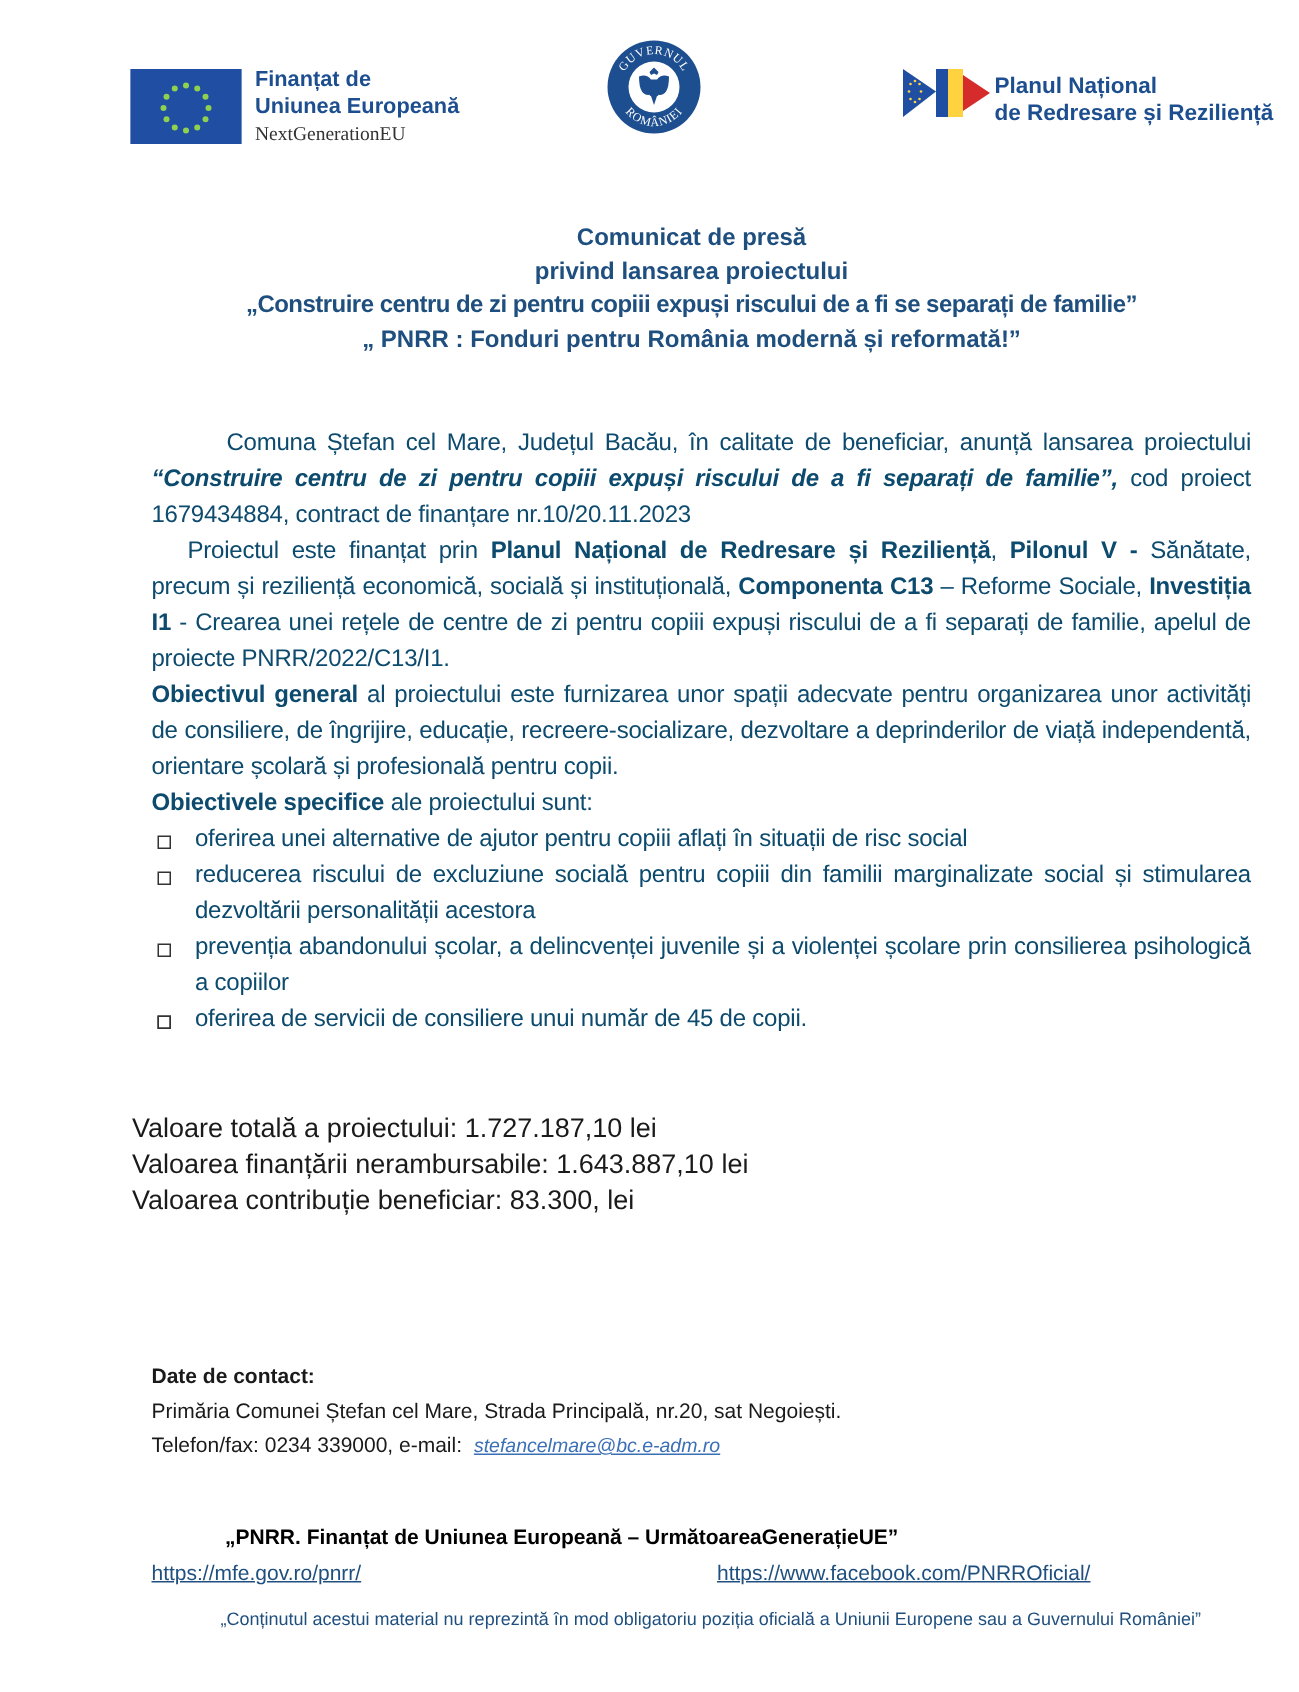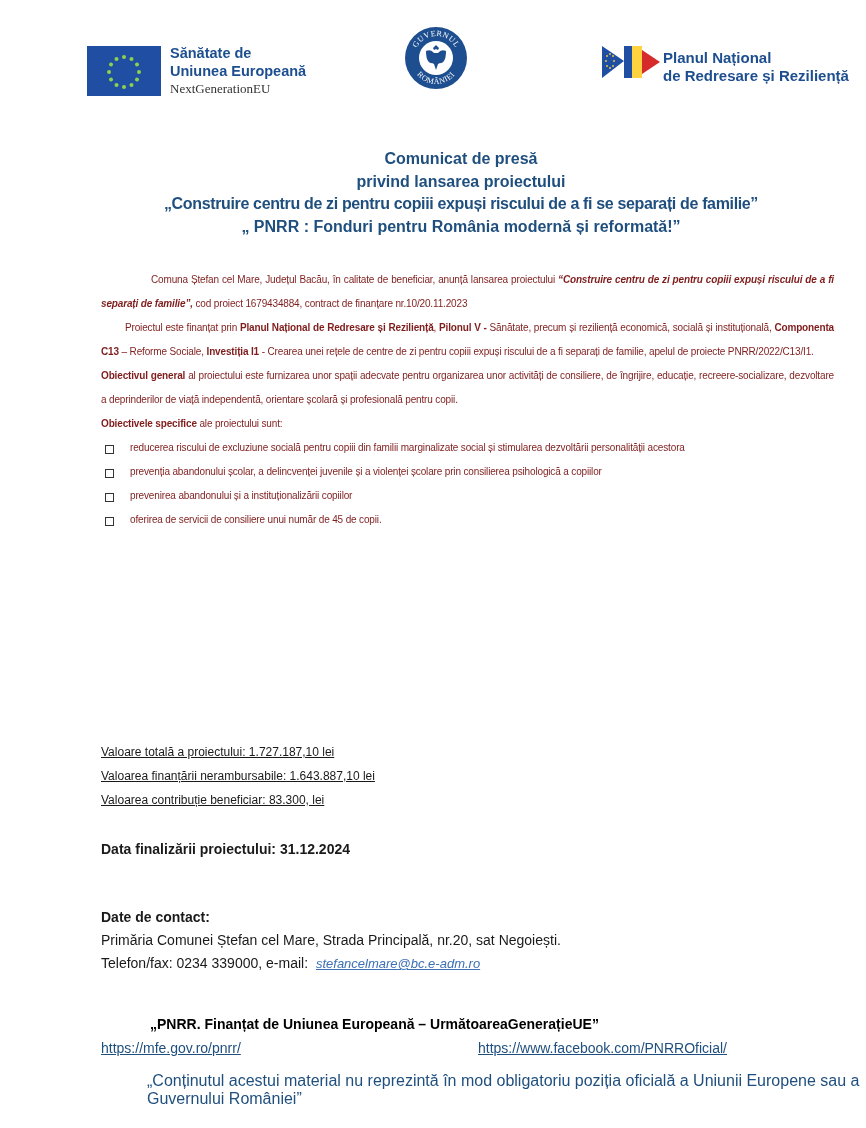--- a/index.html
+++ b/index.html
@@ -16,40 +16,40 @@
 
   .pnrr-logo { left: 602px; top: 46px; width: 58px; height: 32px; }
   .pnrr-text { left: 663px; top: 49px; line-height: 18px; color: #1d4e8f; font-size: 15px; font-weight: 700; }
 
   
   .title { left: 0; width: 866px; top: 148px; text-align: center; color: #1f4f7e; font-weight: bold; font-size: 16px; line-height: 22.5px; font-family: "Liberation Sans Narrow", "Liberation Sans", sans-serif; margin-left: 28px; }
   .title div { white-space: nowrap; }
   .title .t3 { letter-spacing: -0.35px; }
 
   
-  .body { left: 101px; width: 733px; top: 268px; font-size: 10px; line-height: 24px; color: #7f1d1d; letter-spacing: -0.15px; }
+  .body { left: 101px; width: 733px; top: 284px; font-size: 16px; line-height: 24px; color: #0c4a6e; letter-spacing: -0.15px; }
   .just { text-align: justify; text-align-last: left; }
   .indent1 { text-indent: 50px; }
   .indent2 { text-indent: 24px; }
   b { font-weight: bold; }
   .bi { font-weight: bold; font-style: italic; }
 
   ul.objs { list-style: none; margin: 0; padding: 0; }
   ul.objs li { position: relative; padding-left: 29px; text-align: justify; }
   ul.objs li .box { position: absolute; left: 4px; top: 9px; width: 7px; height: 7px; border: 1px solid #333; }
 
-  .values { left: 101px; top: 740px; font-size: 12px; line-height: 24px; text-decoration: underline; }
+  .values { left: 88px; top: 740px; font-size: 18px; line-height: 24px; }
   .dates { left: 101px; top: 838px; font-size: 14px; line-height: 23px; font-weight: bold; }
   .contact { left: 101px; top: 906px; font-size: 14px; line-height: 23px; }
   .email { color: #3b6fb6; font-style: italic; text-decoration: underline; font-size: 13px; margin-left: 4px; }
 
   .slogan { left: 150px; top: 1016px; color: #000000; font-weight: bold; font-size: 14px; }
   .link1 { left: 101px; top: 1040px; color: #1f4f7e; font-size: 14px; text-decoration: underline; }
   .link2 { left: 478px; top: 1040px; color: #1f4f7e; font-size: 14px; text-decoration: underline; }
-  .disclaimer { left: 147px; top: 1072px; color: #1f4f7e; font-size: 16px; }
+  .disclaimer { left: 147px; top: 1072px; color: #1f4f7e; font-size: 12px; }
 </style>
 </head>
 <body>
 
 <div class="abs eu-flag">
   <svg width="74" height="50" viewBox="0 0 74 50">
     <rect width="74" height="50" fill="#1f4ea3"></rect>
     <g fill="#8fd14f">
       <circle cx="37" cy="11" r="2"></circle>
       <circle cx="44.5" cy="13" r="2"></circle>
@@ -60,21 +60,21 @@
       <circle cx="37" cy="41" r="2"></circle>
       <circle cx="29.5" cy="39" r="2"></circle>
       <circle cx="24" cy="33.5" r="2"></circle>
       <circle cx="22" cy="26" r="2"></circle>
       <circle cx="24" cy="18.5" r="2"></circle>
       <circle cx="29.5" cy="13" r="2"></circle>
     </g>
   </svg>
 </div>
 <div class="abs eu-text">
-  <div class="l1">Sănătate de</div>
+  <div class="l1">Finanțat de</div>
   <div class="l2">Uniunea Europeană</div>
   <div class="l3">NextGenerationEU</div>
 </div>
 
 <div class="abs gov-seal">
   <svg width="64" height="64" viewBox="0 0 64 64">
     <defs>
       <path id="arcTop" d="M 10 32 A 22 22 0 0 1 54 32"></path>
       <path id="arcBot" d="M 8 34 A 24 24 0 0 0 56 34"></path>
     </defs>
@@ -126,35 +126,35 @@
   <div class="t3">„Construire centru de zi pentru copiii expuși riscului de a fi se separați de familie”</div>
   <div>„ PNRR : Fonduri pentru România modernă și reformată!”</div>
 </div>
 
 <div class="abs body">
   <div class="just indent1"><span>Comuna Ștefan cel Mare, Județul Bacău, în calitate de beneficiar, anunță lansarea proiectului </span><span class="bi">“Construire centru de zi pentru copiii expuși riscului de a fi separați de familie”,</span><span> cod proiect 1679434884, contract de finanțare nr.10/20.11.2023</span></div>
   <div class="just indent2"><span>Proiectul este finanțat prin </span><b>Planul Național de Redresare și Reziliență</b><span>, </span><b>Pilonul V -</b><span> Sănătate, precum și reziliență economică, socială și instituțională, </span><b>Componenta C13</b><span> – Reforme Sociale, </span><b>Investiția I1</b><span>   - Crearea unei rețele de centre de zi pentru copiii expuși riscului de a fi separați de familie, apelul de proiecte PNRR/2022/C13/I1.</span></div>
   <div class="just"><b>Obiectivul general</b><span> al proiectului este furnizarea unor spații adecvate pentru organizarea unor activități de consiliere, de îngrijire, educație, recreere-socializare, dezvoltare a deprinderilor de viață independentă, orientare școlară și profesională pentru copii.</span></div>
   <div><b>Obiectivele specifice</b><span> ale proiectului sunt:</span></div>
   <ul class="objs">
+    <li><span class="box"></span><span>oferirea unei alternative de ajutor pentru copiii aflați în situații de risc social</span></li>
     <li><span class="box"></span><span>reducerea riscului de excluziune socială pentru copiii din familii marginalizate social și stimularea dezvoltării personalității acestora</span></li>
     <li><span class="box"></span><span>prevenția abandonului școlar, a delincvenței juvenile și a violenței școlare prin consilierea psihologică a copiilor</span></li>
-    <li><span class="box"></span><span>prevenirea abandonului și a instituționalizării copiilor</span></li>
+    <li><span class="box"></span></li>
     <li><span class="box"></span><span>oferirea de servicii de consiliere unui număr de 45 de copii.</span></li>
   </ul>
 </div>
 
 <div class="abs values">
   <div>Valoare totală a proiectului: 1.727.187,10 lei</div>
   <div>Valoarea finanțării nerambursabile: 1.643.887,10 lei</div>
   <div>Valoarea contribuție beneficiar: 83.300, lei</div>
 </div>
 
 <div class="abs dates">
-  <div>Data finalizării proiectului: 31.12.2024</div>
 </div>
 
 <div class="abs contact">
   <div><b>Date de contact:</b></div>
   <div>Primăria Comunei Ștefan cel Mare, Strada Principală, nr.20, sat Negoiești.</div>
   <div><span>Telefon/fax: 0234 339000, e-mail: </span><a class="email">stefancelmare@bc.e-adm.ro</a></div>
 </div>
 
 <div class="abs slogan">„PNRR. Finanțat de Uniunea Europeană – UrmătoareaGenerațieUE”</div>
 <a class="abs link1">https://mfe.gov.ro/pnrr/</a>

